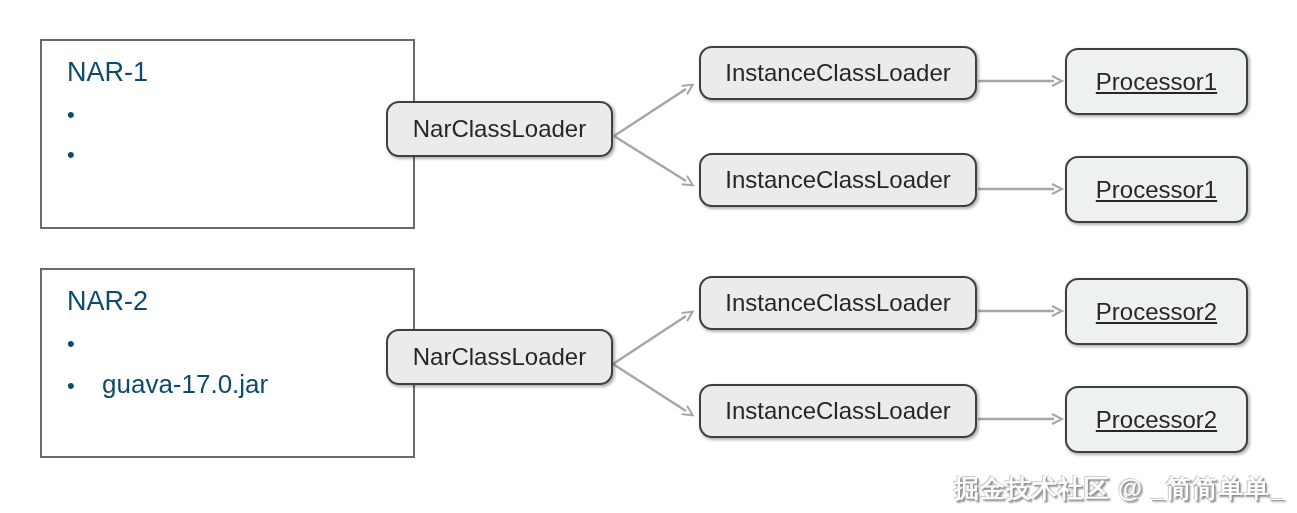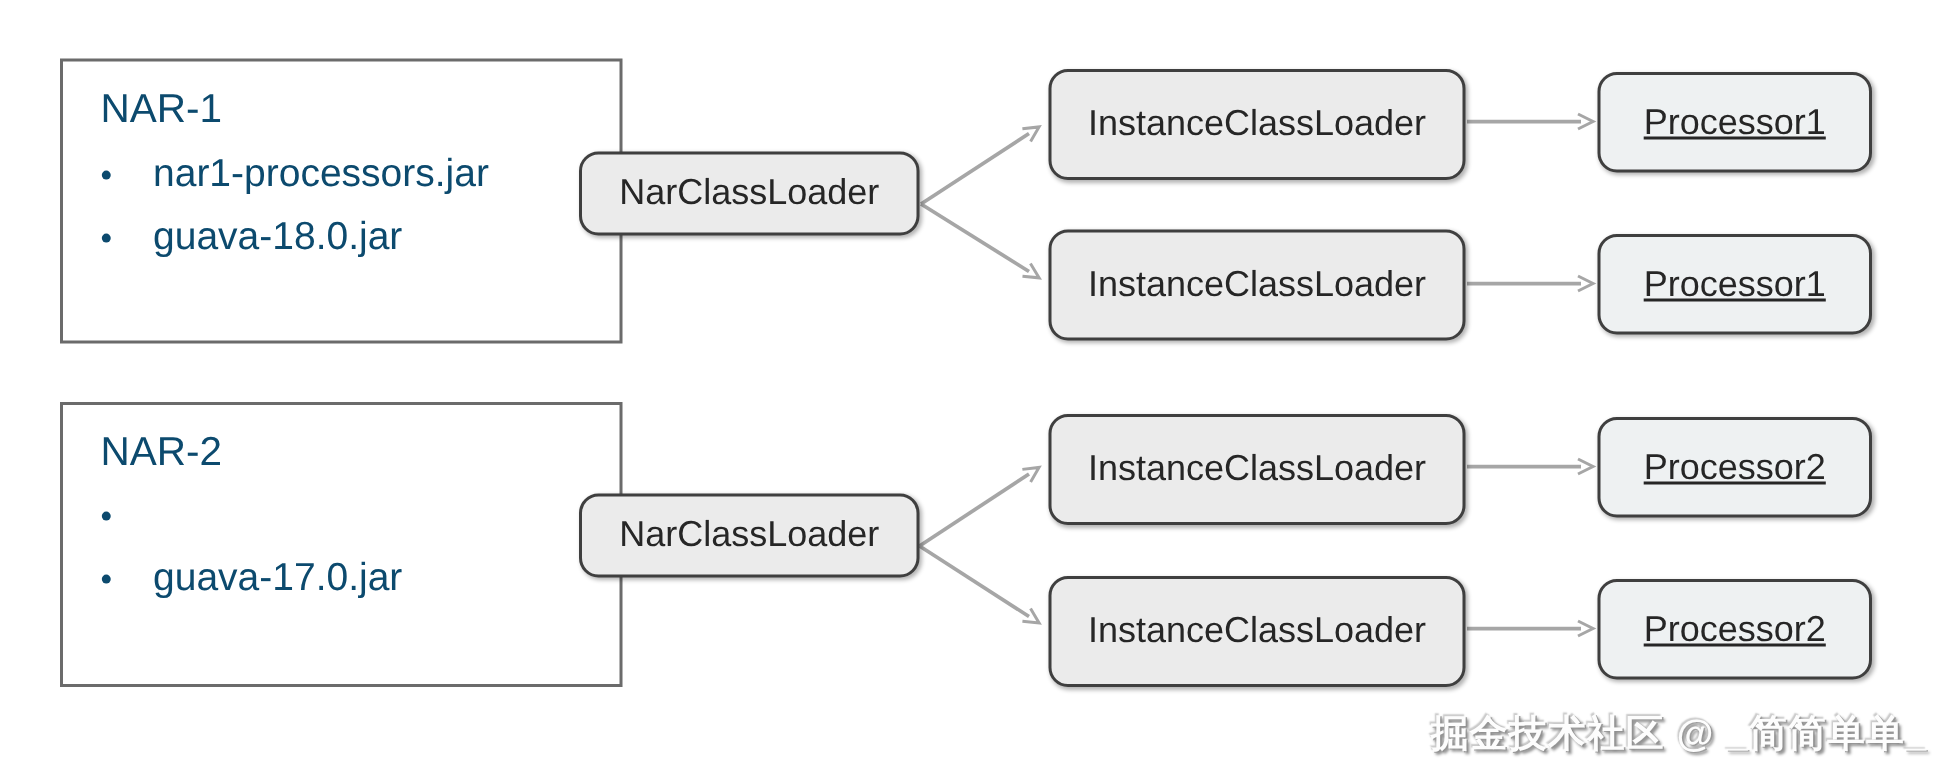--- a/index.html
+++ b/index.html
@@ -59,21 +59,21 @@
     box-sizing: border-box;
   }
   .nar-loader {
     left: 386px;
     width: 227px;
     height: 56px;
   }
   .instance-loader {
     left: 699px;
     width: 278px;
-    height: 74px;
+    height: 54px;
   }
   .processor {
     left: 1065px;
     width: 183px;
     height: 67px;
     background: #eef1f2;
     text-decoration: underline;
   }
   .watermark {
     position: absolute;
@@ -89,25 +89,23 @@
 </style>
 </head>
 <body>
 
 <div class="canvas">
 
   <div class="nar-box" style="top:39px">
     <div class="nar-title">NAR-1</div>
     <div class="nar-item">
       <span class="bullet">•</span>
-      <span>nar1-processors.jar</span>
     </div>
     <div class="nar-item">
       <span class="bullet">•</span>
-      <span>guava-18.0.jar</span>
     </div>
   </div>
 
   <div class="nar-box" style="top:268px">
     <div class="nar-title">NAR-2</div>
     <div class="nar-item">
       <span class="bullet">•</span>
     </div>
     <div class="nar-item">
       <span class="bullet">•</span>

